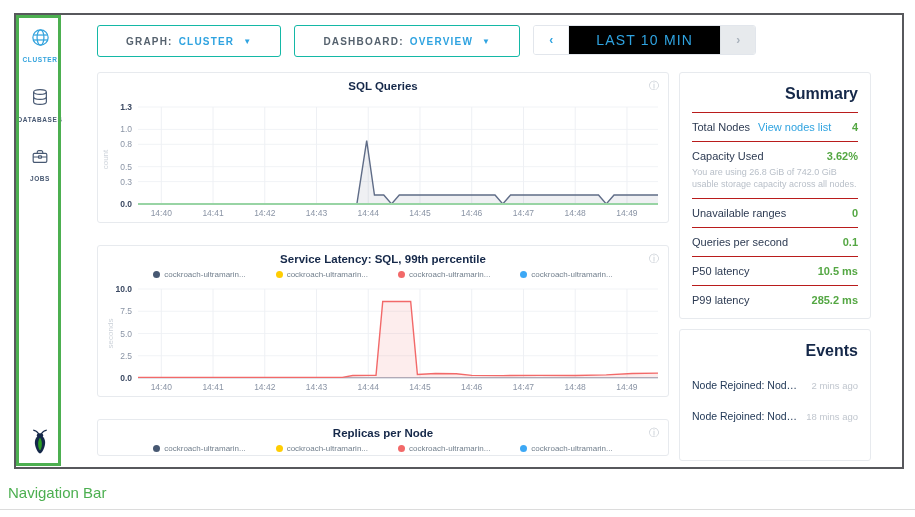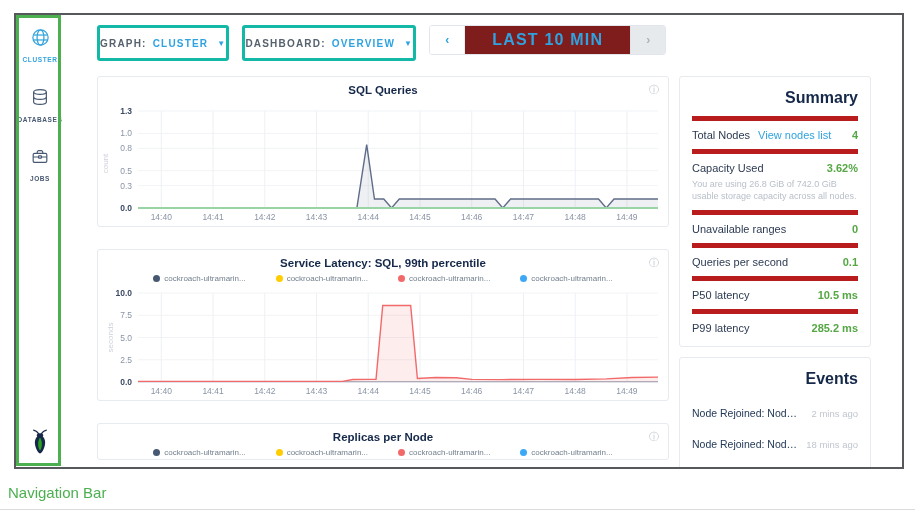--- a/index.html
+++ b/index.html
@@ -9,45 +9,45 @@
   .sidebar{width:48px;flex:none;display:flex;flex-direction:column;align-items:center;padding-top:12px;position:relative;background:#fff;}
   .nav-item{margin-bottom:24px;text-align:center;cursor:pointer;}
   .nav-item .nav-label{display:block;font-size:6.5px;font-weight:700;letter-spacing:.6px;margin-top:4px;color:#475872;}
   .nav-item.active .nav-label{color:#33a3dd;}
   .logo{position:absolute;bottom:8px;left:50%;transform:translateX(-50%);}
   .annotation-rect{position:absolute;left:16px;top:15px;width:45px;height:451px;border:3px solid #4caf50;box-sizing:border-box;pointer-events:none;z-index:6;}
   
   .main{flex:1;min-width:0;padding:10px 31px 0 33px;position:relative;}
   h1.page-title{font-size:17px;font-weight:700;letter-spacing:3px;color:#152849;margin:8px 0 13px;}
   .toolbar{display:flex;gap:13px;margin-bottom:15px;}
-  .dd-btn{height:30px;display:flex;align-items:center;padding:0 0;border:3px solid #14b8a6;border-radius:3px;background:#fff;font-size:10px;font-weight:700;letter-spacing:1.2px;color:#56626e;cursor:pointer;}
+  .dd-btn{height:30px;display:flex;align-items:center;padding:0 28px;border:1px solid #14b8a6;border-radius:3px;background:#fff;font-size:10px;font-weight:700;letter-spacing:1.2px;color:#56626e;cursor:pointer;}
   .dd-value{color:#2fa3e0;margin-left:6px;}
   .caret{color:#2fa3e0;font-size:8px;margin-left:9px;}
   .timerange{display:flex;align-items:stretch;border:1px solid #e2e6ec;border-radius:3px;overflow:hidden;height:30px;box-sizing:border-box;}
   .tr-prev{width:34px;display:flex;align-items:center;justify-content:center;color:#2fa3e0;font-size:12px;font-weight:700;border-right:1px solid #eaedf1;cursor:pointer;background:#fff;}
-  .tr-label{padding:0 27px;display:flex;align-items:center;font-size:16px;font-weight:700;letter-spacing:1.2px;color:#2fa3e0;background:#7f1d1d;}
+  .tr-label{padding:0 27px;display:flex;align-items:center;font-size:14px;font-weight:400;letter-spacing:1.2px;color:#2fa3e0;background:#000000;}
   .tr-next{width:34px;display:flex;align-items:center;justify-content:center;color:#a9b2bc;font-size:12px;font-weight:700;background:#e7eaed;border-left:1px solid #dfe3e7;cursor:default;}
   .content{display:flex;gap:10px;}
   .charts-col{width:572px;flex:none;}
   .right-col{flex:1;min-width:0;}
   .panel{border:1px solid #e7eaee;border-radius:3px;background:#fff;position:relative;box-sizing:border-box;}
   .chart-panel{margin-bottom:22px;padding:7px 0 2px;}
   .chart-title{text-align:center;font-size:11.5px;font-weight:700;color:#152849;}
   .info-icon{position:absolute;top:6px;right:9px;color:#bfc5cd;font-size:10px;cursor:pointer;}
   .legend{display:flex;justify-content:center;gap:30px;margin-top:5px;align-items:center;}
   .legend-item{font-size:8px;color:#73808e;display:flex;align-items:center;gap:4px;cursor:pointer;}
   .dot{width:7px;height:7px;border-radius:50%;display:inline-block;}
   .ylabel{position:absolute;left:-2px;top:55%;transform:rotate(-90deg);font-size:8px;color:#cdd3da;}
   svg.chart{display:block;margin-top:3px;}
   .tick{font-size:8.5px;fill:#8a94a5;}
   .tick-bold{font-size:8.5px;fill:#3c4a63;font-weight:700;}
   
   .summary-panel{padding:10px 12px 4px;margin-bottom:10px;}
   .panel-title{text-align:right;font-weight:700;font-size:16px;color:#152849;padding:2px 0 9px;}
-  .srow{display:flex;flex-wrap:wrap;align-items:flex-start;padding:8px 0;border-top:5px solid #b91c1c;font-size:11px;}
+  .srow{display:flex;flex-wrap:wrap;align-items:flex-start;padding:8px 0;border-top:1px solid #b91c1c;font-size:11px;}
   .slabel{color:#2c3a52;}
   .slink{color:#2fa3e0;margin-left:8px;cursor:pointer;text-decoration:none;}
   .svalue{margin-left:auto;color:#54a743;font-weight:700;}
   .snote{width:100%;font-size:9px;color:#b8bfc8;line-height:1.35;margin-top:4px;}
   .events-panel{padding:10px 12px;}
   .erow{display:flex;align-items:baseline;padding:9.5px 0;cursor:pointer;}
   .etext{font-size:10.5px;color:#233a58;white-space:nowrap;overflow:hidden;text-overflow:ellipsis;max-width:66%;}
   .etime{margin-left:auto;font-size:9.5px;color:#c0c6ce;}
   
   .caption{position:absolute;left:8px;top:484px;font-size:15px;color:#4caf50;}

